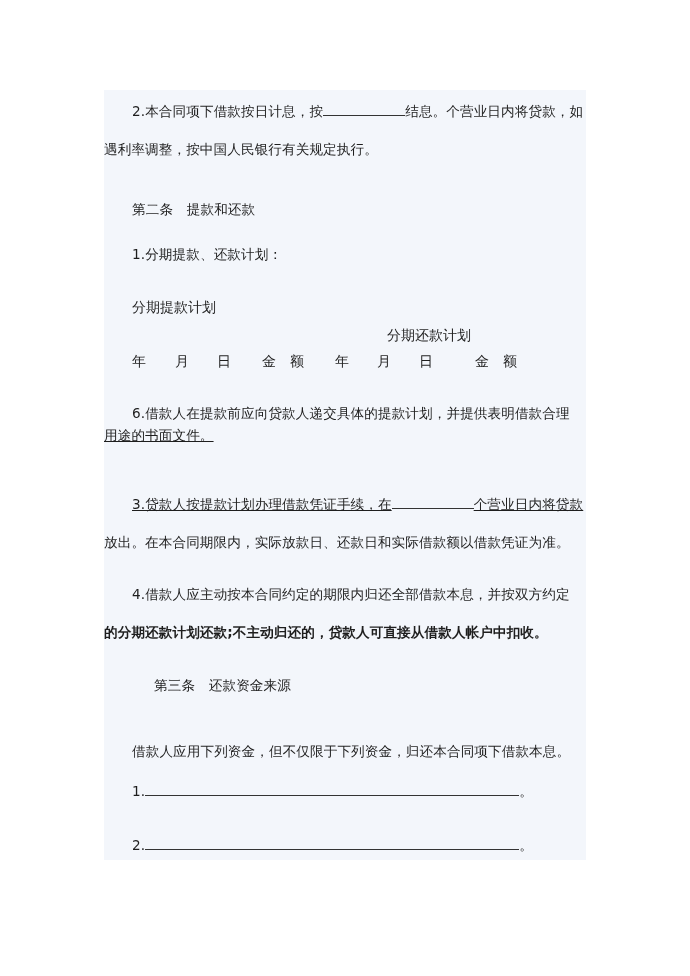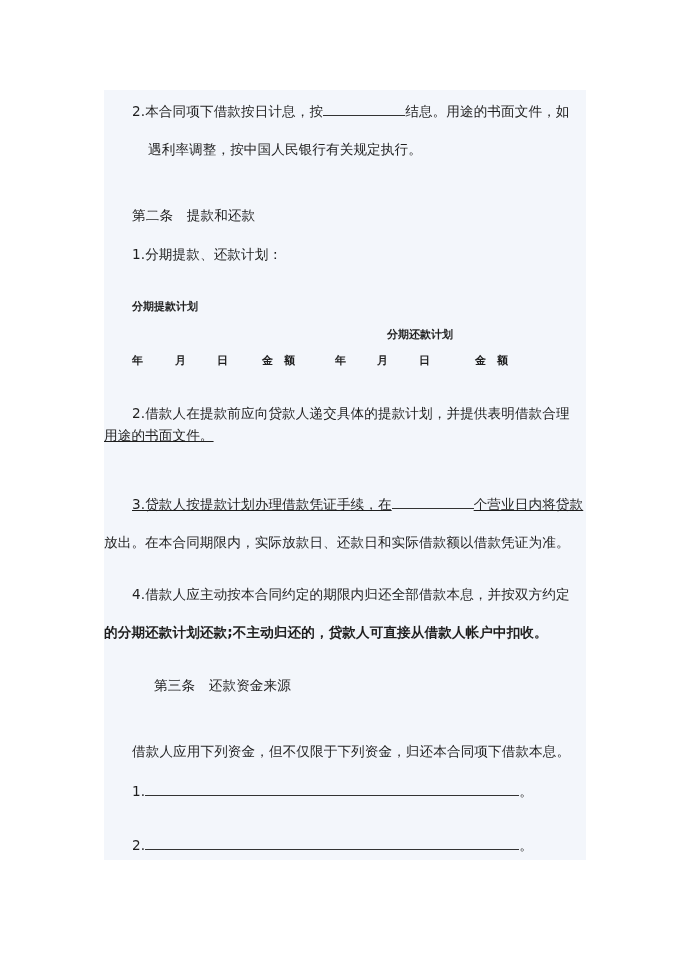--- a/index.html
+++ b/index.html
@@ -35,53 +35,52 @@
       left: 104px;
     }
     .blank {
       display: inline-block;
       border-bottom: 1px solid #333;
       height: 14px;
       vertical-align: baseline;
     }
     .col {
       position: absolute;
-      font-size: 11px;
+      font-size: 14px;
       line-height: 20px;
       white-space: nowrap;
-      font-weight: bold;
     }
   </style>
 </head>
 <body>
 
 <div class="page-box"></div>
 
 <div class="line" style="top:101px;">
-  <span>2.本合同项下借款按日计息，按</span><span class="blank" style="width:82px;"></span><span>结息。用途的书面文件，如</span>
+  <span>2.本合同项下借款按日计息，按</span><span class="blank" style="width:82px;"></span><span>结息。个营业日内将贷款，如</span>
 </div>
-<div class="line full" style="top:139px;margin-left:44px;">遇利率调整，按中国人民银行有关规定执行。</div>
+<div class="line full" style="top:139px;">遇利率调整，按中国人民银行有关规定执行。</div>
 
-<div class="line" style="top:205px;">第二条　提款和还款</div>
+<div class="line" style="top:199px;">第二条　提款和还款</div>
 
 <div class="line" style="top:244px;">1.分期提款、还款计划：</div>
 
 <div class="col" style="left:132px; top:297px;">分期提款计划</div>
 <div class="col" style="left:387px; top:297px;margin-top:28px;">分期还款计划</div>
 
 <div class="col" style="left:132px; top:351px;">年</div>
 <div class="col" style="left:175px; top:351px;">月</div>
 <div class="col" style="left:217px; top:351px;">日</div>
 <div class="col" style="left:262px; top:351px;">金　额</div>
 <div class="col" style="left:335px; top:351px;">年</div>
 <div class="col" style="left:377px; top:351px;">月</div>
 <div class="col" style="left:419px; top:351px;">日</div>
 <div class="col" style="left:475px; top:351px;">金　额</div>
 
-<div class="line" style="top:403px;">2.借款人在提款前应向贷款人递交具体的提款计划，并提供表明借款合理</div>
+<div class="line" style="top:403px;">6.借款人在提款前应向贷款人递交具体的提款计划，并提供表明借款合理</div>
 <div class="line full" style="top:425px;text-decoration:underline;">用途的书面文件。</div>
 
 <div class="line" style="top:494px;text-decoration:underline;">
   <span>3.贷款人按提款计划办理借款凭证手续，在</span><span class="blank" style="width:82px;"></span><span>个营业日内将贷款</span>
 </div>
 <div class="line full" style="top:532px;text-align:right;">放出。在本合同期限内，实际放款日、还款日和实际借款额以借款凭证为准。</div>
 
 <div class="line" style="top:584px;">4.借款人应主动按本合同约定的期限内归还全部借款本息，并按双方约定</div>
 <div class="line full" style="top:622px;font-weight:bold;">的分期还款计划还款;不主动归还的，贷款人可直接从借款人帐户中扣收。</div>
 

